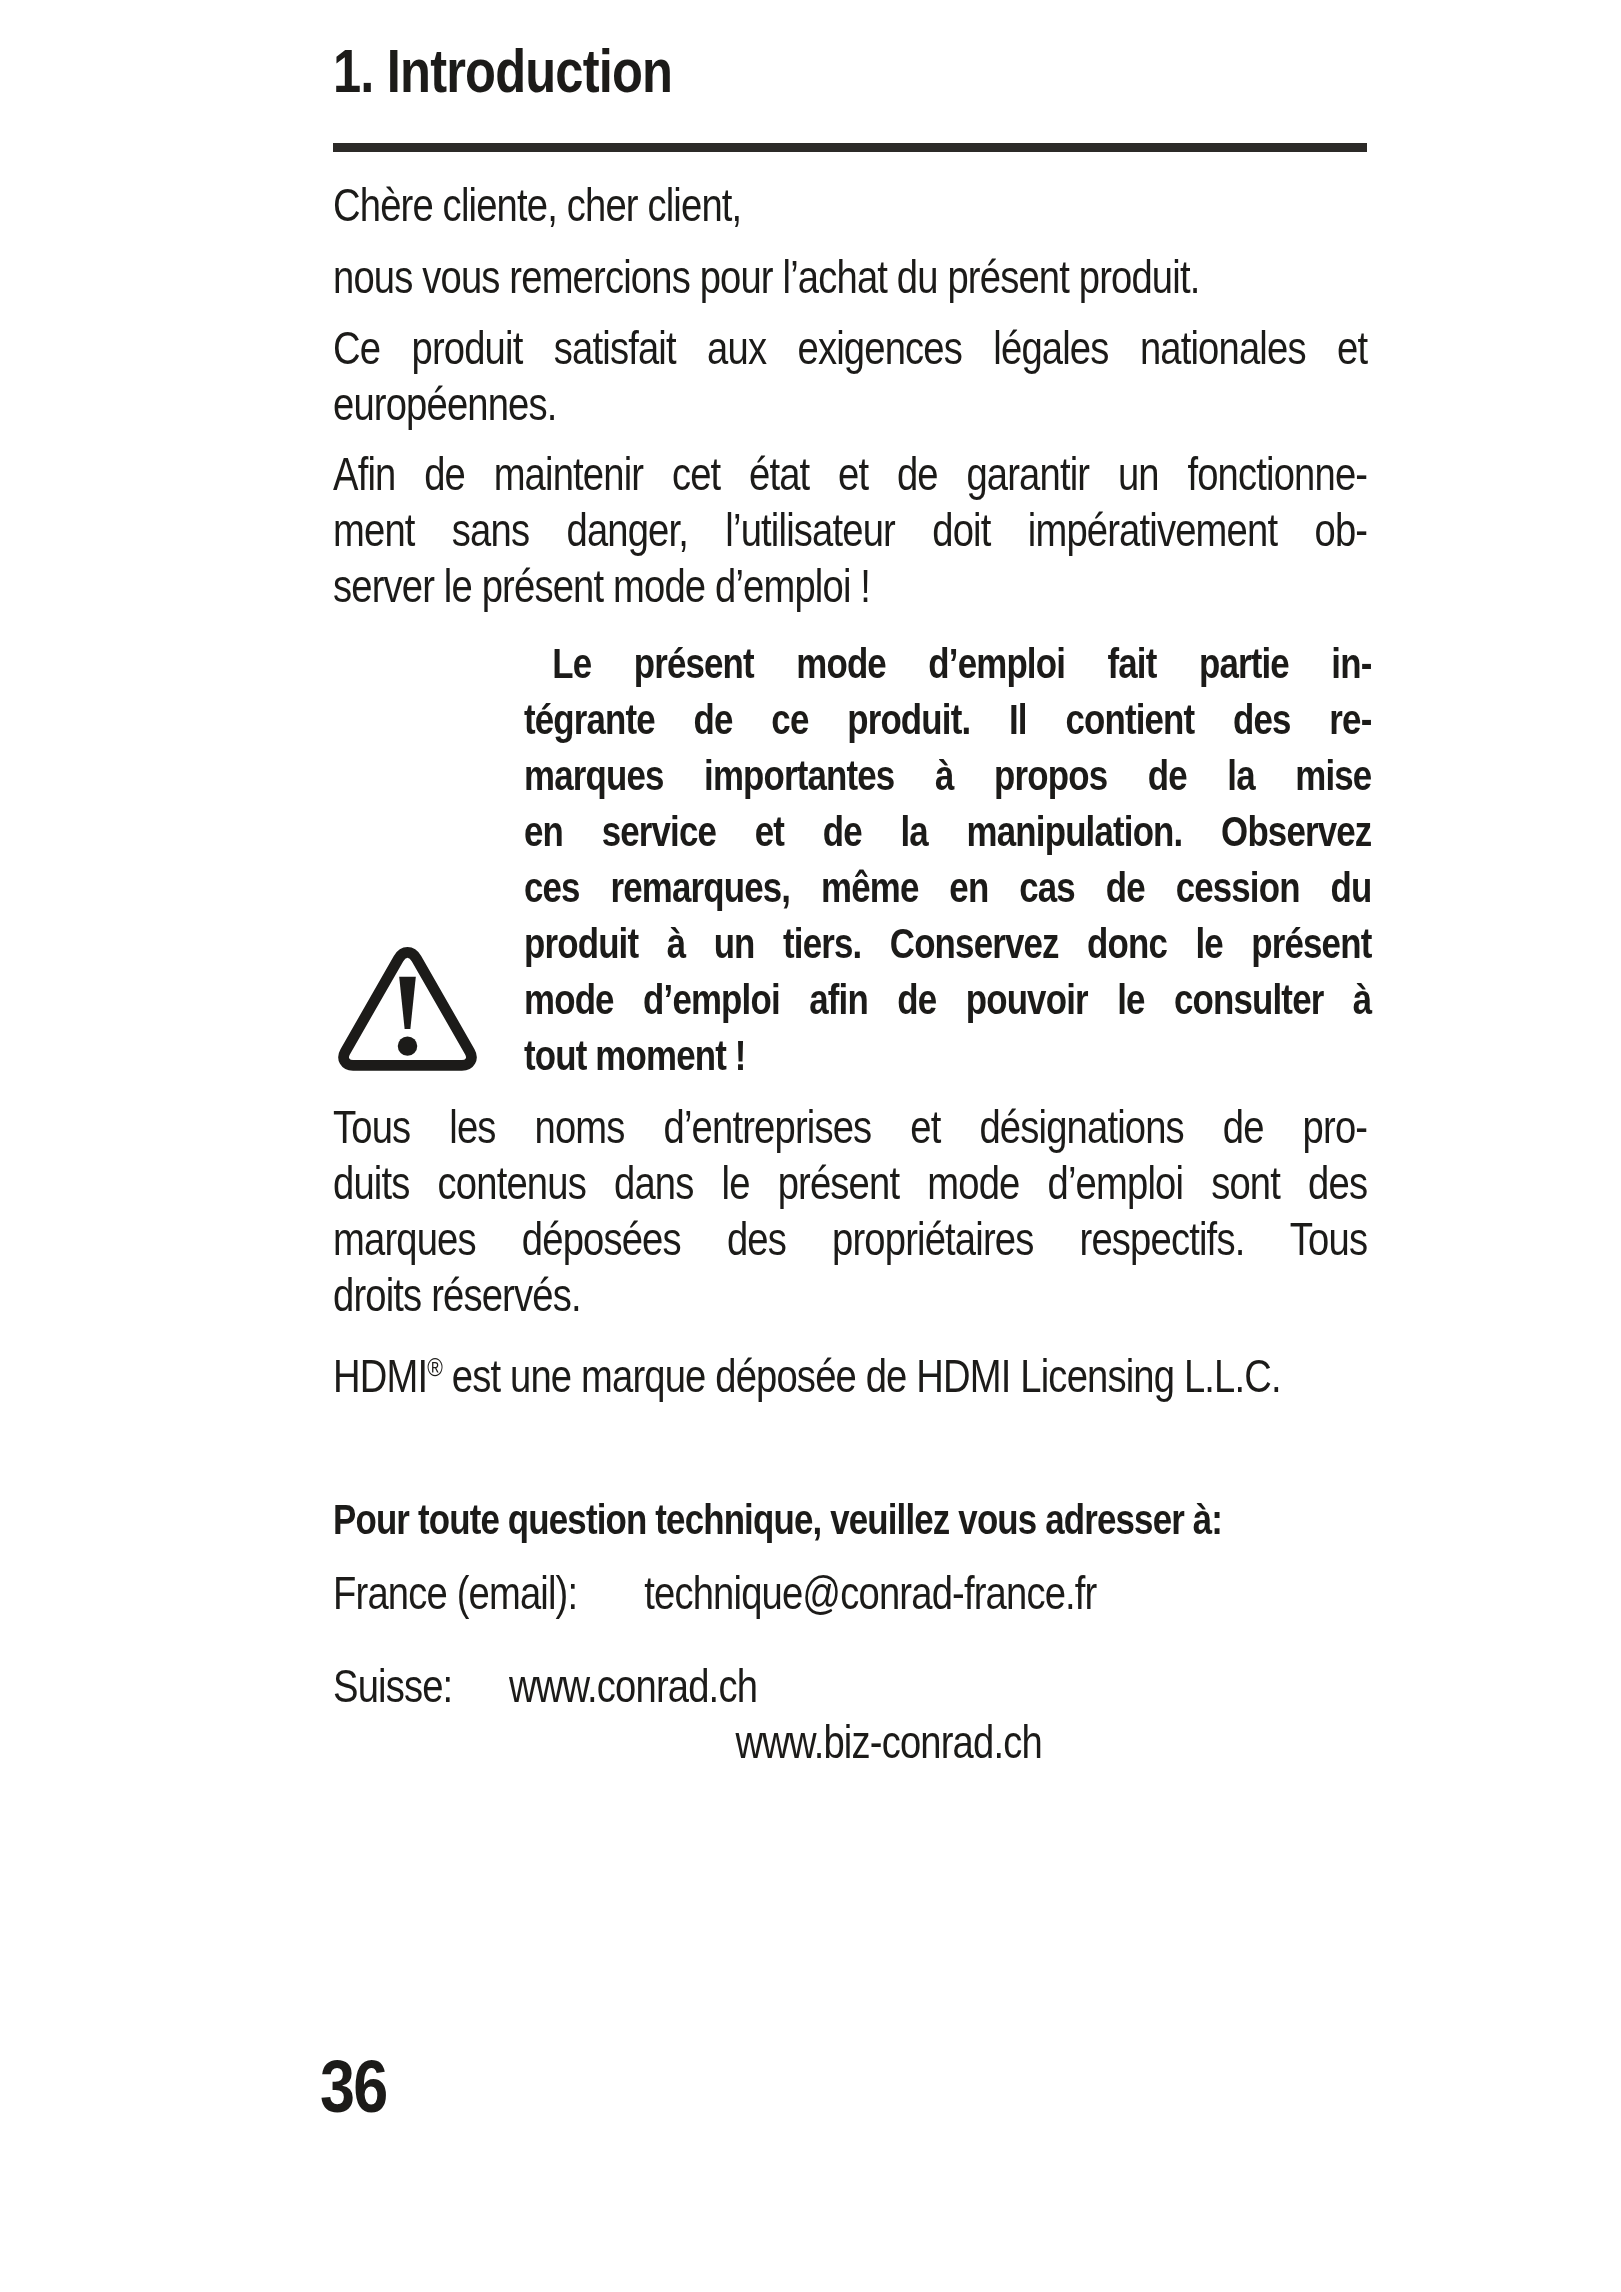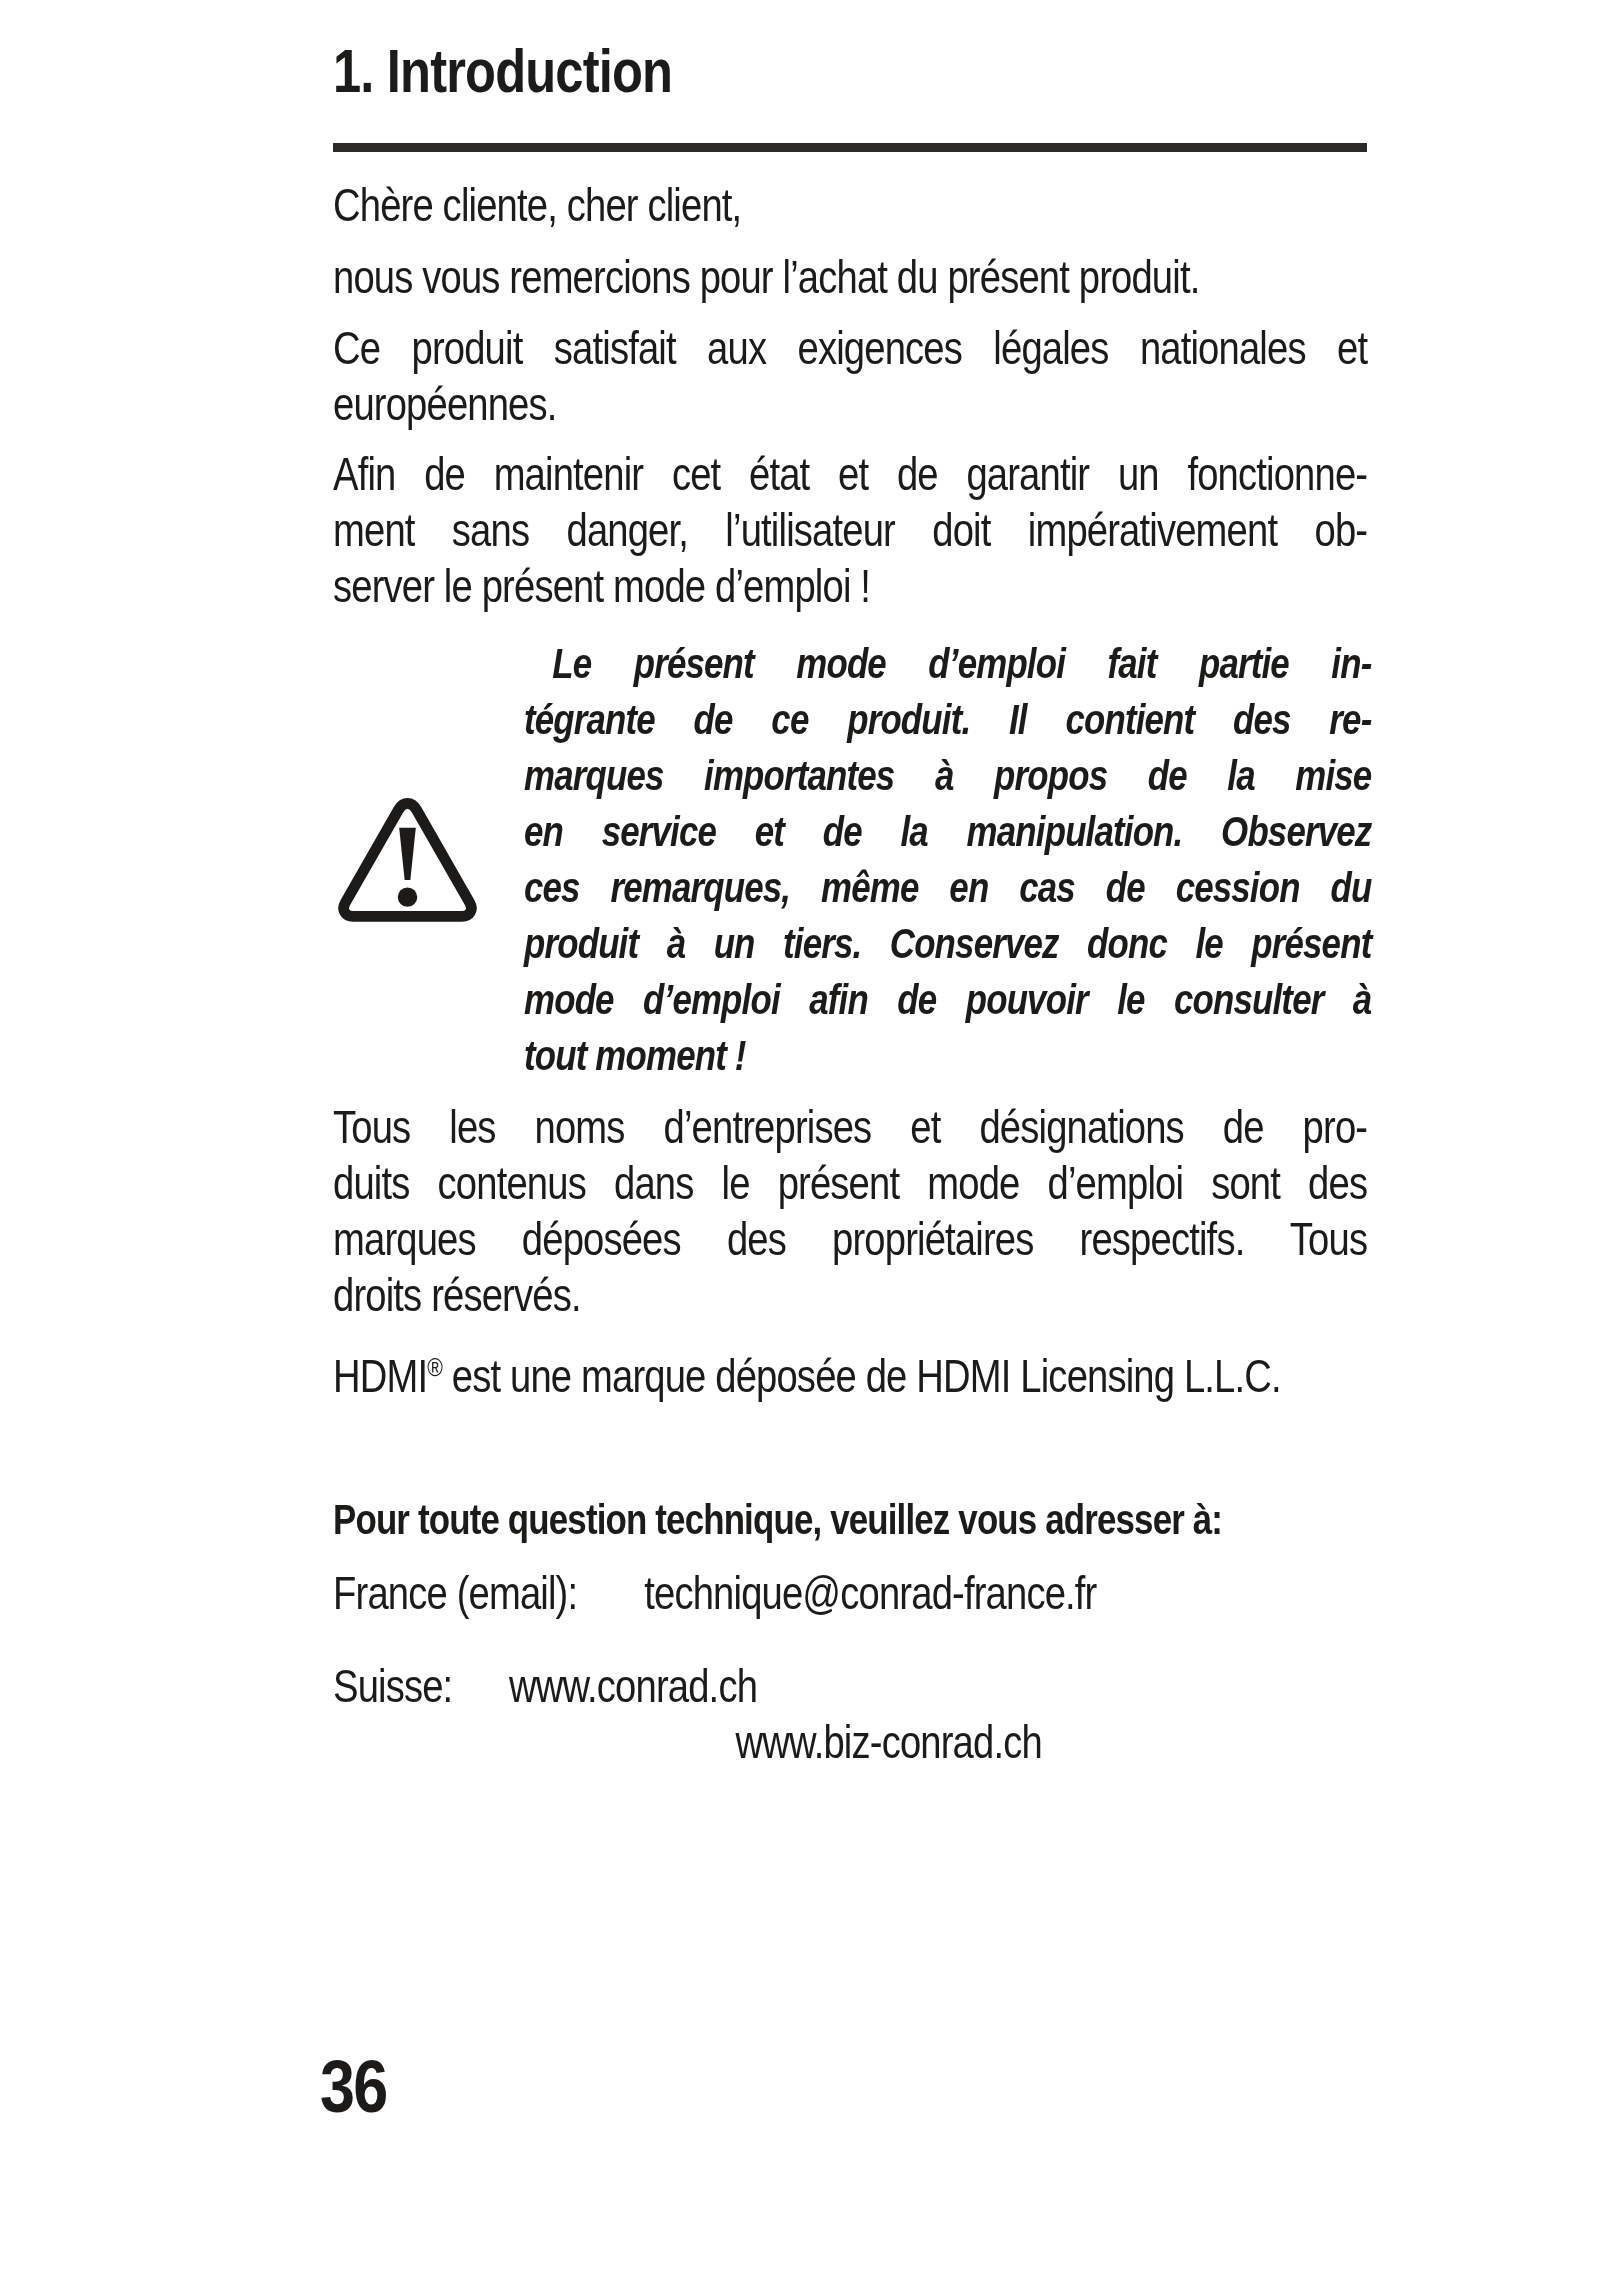--- a/index.html
+++ b/index.html
@@ -52,23 +52,22 @@
   .nw { white-space: nowrap; }
 
   .mt26 { margin-top: 25.5px; }
   .mb14 { margin-bottom: 13.7px; }
   .mb16 { margin-bottom: 15.7px; }
   .mb22 { margin-bottom: 21.6px; }
   .mb38 { margin-bottom: 37px; }
 
   .note-row {
     display: flex;
-    align-items: center;
+    align-items: flex-end;
     margin-bottom: 15.7px;
-    font-style: italic;
   }
   .note-icon {
     flex: 0 0 191px;
     padding-top: 7.8px;
   }
   .note-icon svg { display: block; }
   .note-text {
     flex: 0 0 auto;
     width: 1021px;
     font-size: 42px;

